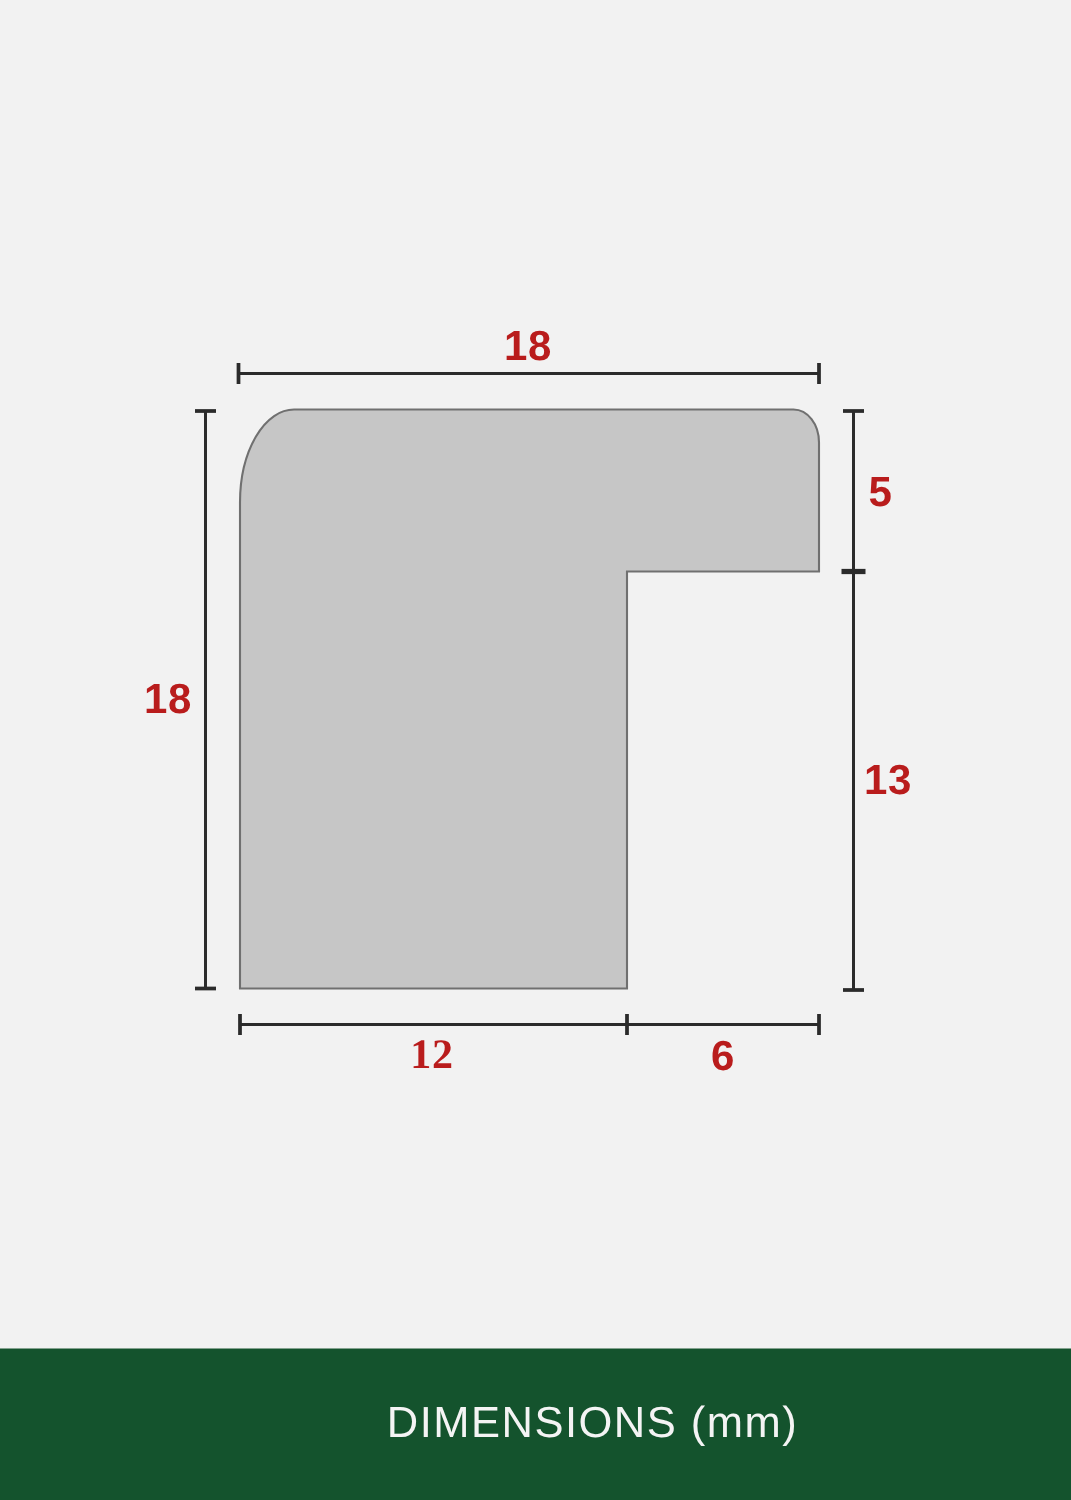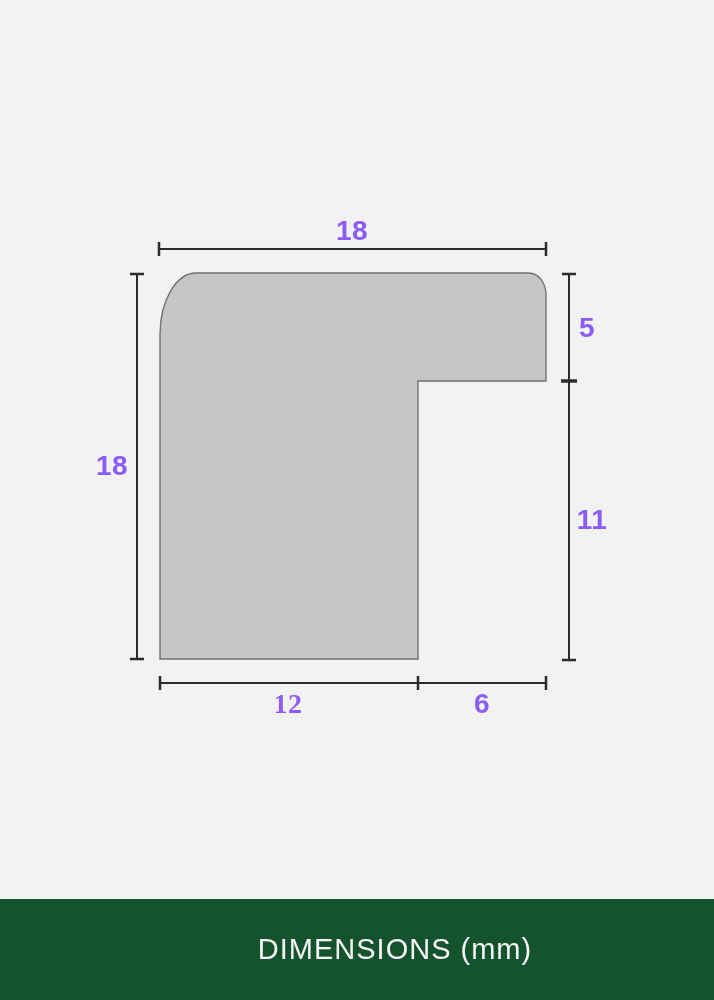--- a/index.html
+++ b/index.html
@@ -29,21 +29,21 @@
     stroke-width: 2;
   }
   .dims line.tick { stroke-width: 2.5; }
   .dims line.tick-mid { stroke-width: 3.5; }
   
   .dim-label {
     position: absolute;
     transform: translate(-50%, -50%);
     font-size: 28px;
     font-weight: bold;
-    color: #8b5cf6;
+    color: #b91c1c;
     letter-spacing: 0.5px;
     white-space: nowrap;
     line-height: 1;
   }
   
   .footer {
     position: absolute;
     left: 0; top: 899px;
     width: 714px; height: 101px;
     background: #14532d;
@@ -108,21 +108,21 @@
 
     </g>
   </svg>
 
   <div class="dim-label" style="left:352px; top:231px;">18</div>
 
   <div class="dim-label" style="left:112px; top:466px;">18</div>
 
   <div class="dim-label" style="left:587px; top:328px;">5</div>
 
-  <div class="dim-label" style="left:592px; top:520px;">11</div>
+  <div class="dim-label" style="left:592px; top:520px;">13</div>
 
   <div class="dim-label" style="left:288px; top:704px;font-family:Liberation Serif, serif;">12</div>
 
   <div class="dim-label" style="left:482px; top:704px;">6</div>
 
   <div class="footer">
     <span class="footer-title">DIMENSIONS (mm)</span>
   </div>
 
 </div>

